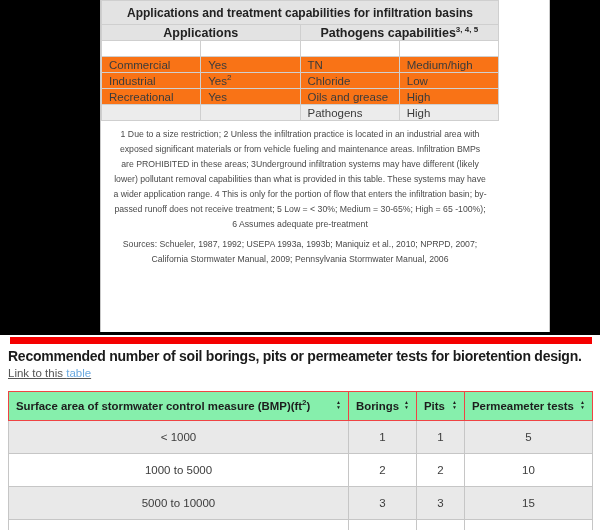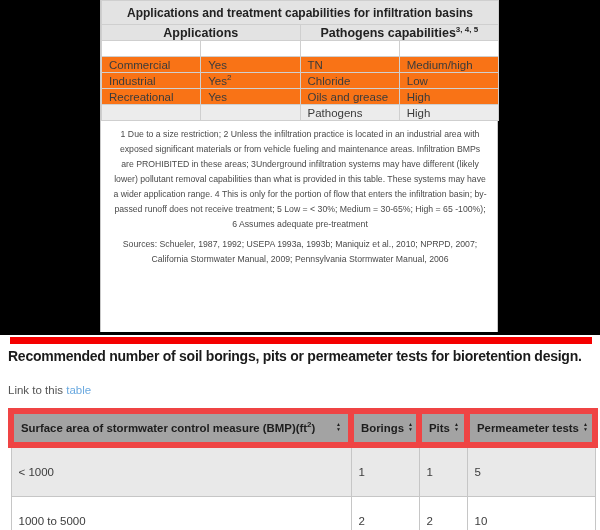--- a/index.html
+++ b/index.html
@@ -19,21 +19,21 @@
   #top-panel {
     position: absolute;
     left: 0; top: 0;
     width: 600px;
     height: 335px;
     background: #000000;
   }
   #top-card {
     position: absolute;
     left: 100px; top: 0;
-    width: 398px;
+    width: 450px;
     height: 332px;
     background: #ffffff;
     border-left: 1px solid #c9c9c9;
     border-right: 1px solid #c9c9c9;
     box-sizing: border-box;
   }
 
   table.caps {
     border-collapse: collapse;
     width: 398px;
@@ -118,55 +118,56 @@
     font-weight: bold;
     color: #1b1b1b;
     letter-spacing: -0.25px;
     margin: 0;
     padding: 0;
     white-space: nowrap;
   }
   #link-line {
     font-size: 11.5px;
     color: #555555;
-    margin-top: 20px;
+    margin-top: 3px;
+    text-decoration: underline;
   }
   #link-line a {
     color: #6aa9e0;
     text-decoration: none;
   }
 
   
   #borings-wrap {
     margin-top: 12px;
     width: 584px;
   }
   table.borings {
     border-collapse: collapse;
     width: 584px;
     table-layout: fixed;
     font-size: 11.5px;
     color: #3c3c3c;
   }
   table.borings th {
-    background: #a3a3a3;
-    border: 6px solid #ef4444;
+    background: #86efac;
+    border: 1px solid #ef4444;
     color: #1d1d1d;
     font-size: 11.4px;
     font-weight: bold;
     text-align: left;
     padding: 5px 7px;
     height: 18px;
     white-space: nowrap;
   }
   table.borings td {
     border: 1px solid #c6c6c6;
-    padding: 14px 7px;
+    padding: 6px 7px;
     height: 20px;
-    text-align: left;
+    text-align: center;
   }
   table.borings tr.odd td { background: #e9e9e9; }
   table.borings tr.even td { background: #ffffff; }
   .sort-icon {
     display: inline-block;
     margin-left: 4px;
     font-size: 8px;
     line-height: 1;
     color: #1d1d1d;
     transform: translateY(-1px);

